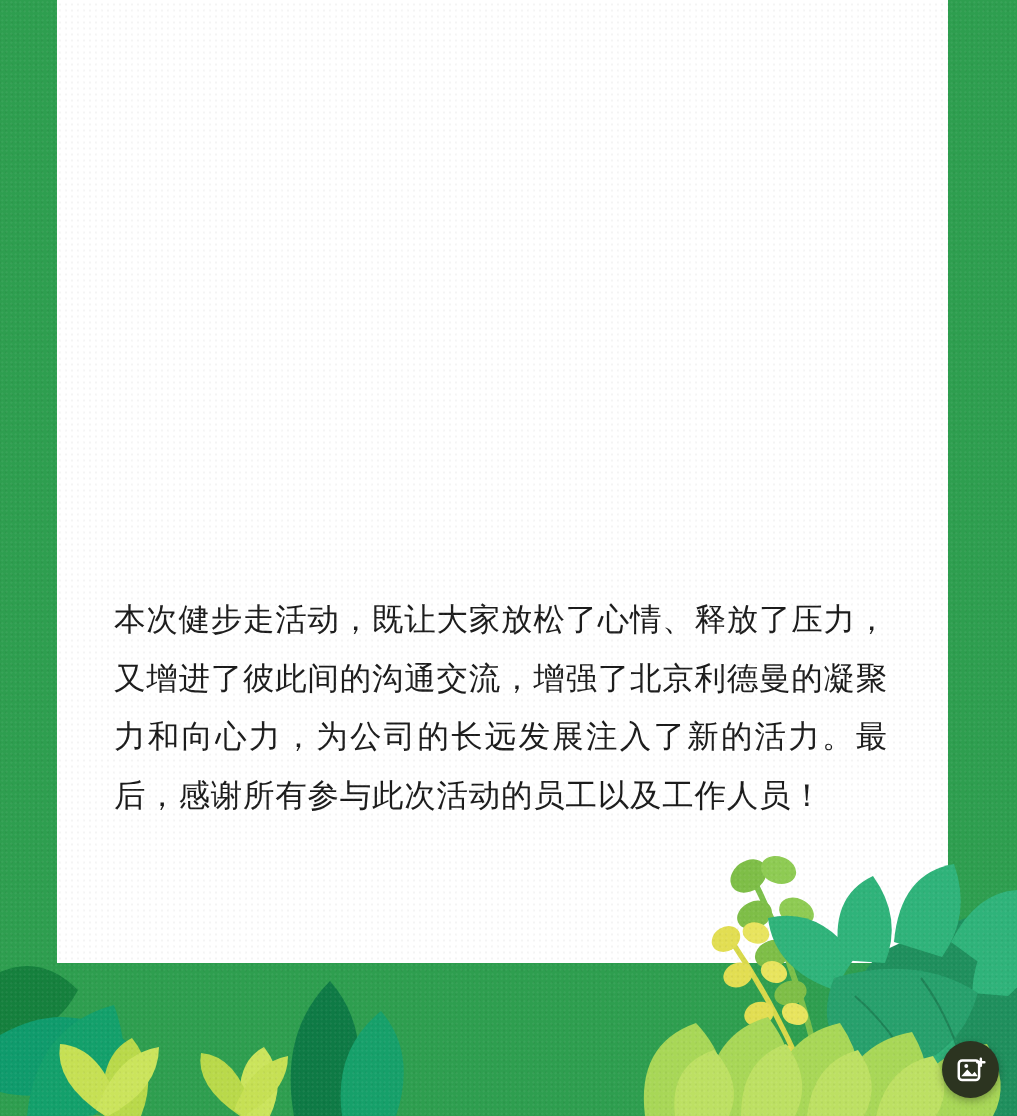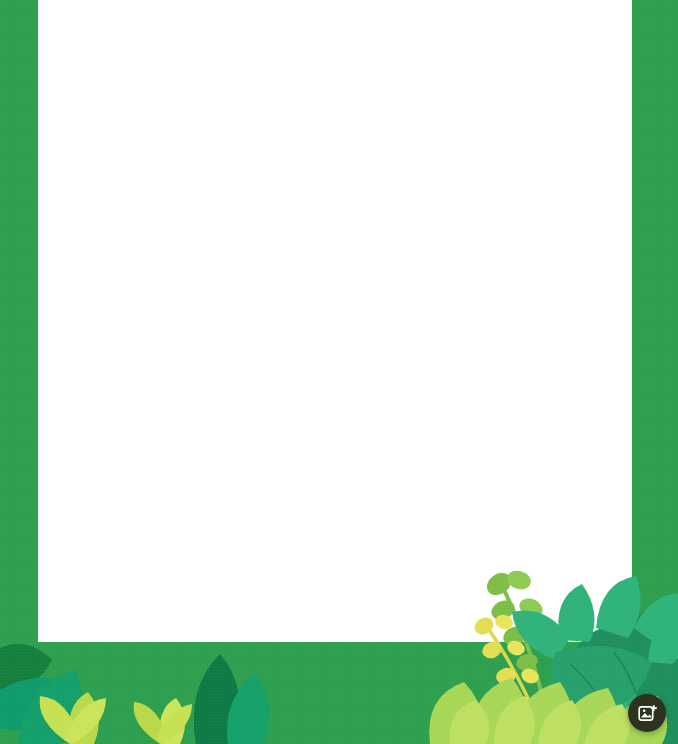--- a/index.html
+++ b/index.html
@@ -619,20 +619,21 @@
           </g>
           <circle cx="15" cy="15" r="2.2" fill="#cfe0ec"></circle>
         </svg>
         <div class="bl-cn">利德曼</div>
         <div class="bl-en">LEADMAN</div>
       </div>
       <div class="banner-text">“运动精彩 赢取未来” 健步走活动</div>
     </div>
   </div>
 
+  <div class="article">本次健步走活动，既让大家放松了心情、释放了压力，又增进了彼此间的沟通交流，增强了北京利德曼的凝聚力和向心力，为公司的长远发展注入了新的活力。最后，感谢所有参与此次活动的员工以及工作人员！</div>
 
   <div class="foliage">
     <svg width="678" height="744" viewBox="0 0 678 744">
 
       <g>
         <path d="M0 648 q28 -12 52 12 q-18 34 -52 30 Z" fill="#15803d"></path>
         <path d="M0 690 q46 -26 84 4 q-34 46 -84 34 Z" fill="#0f9b6c"></path>
         <path d="M18 744 q6 -60 58 -74 q18 50 -14 74 Z" fill="#13a06b"></path>
         <g transform="translate(70,700)">
           <path d="M0 44 q-6 -40 18 -52 q18 22 6 52 Z" fill="#b9d94a"></path>

